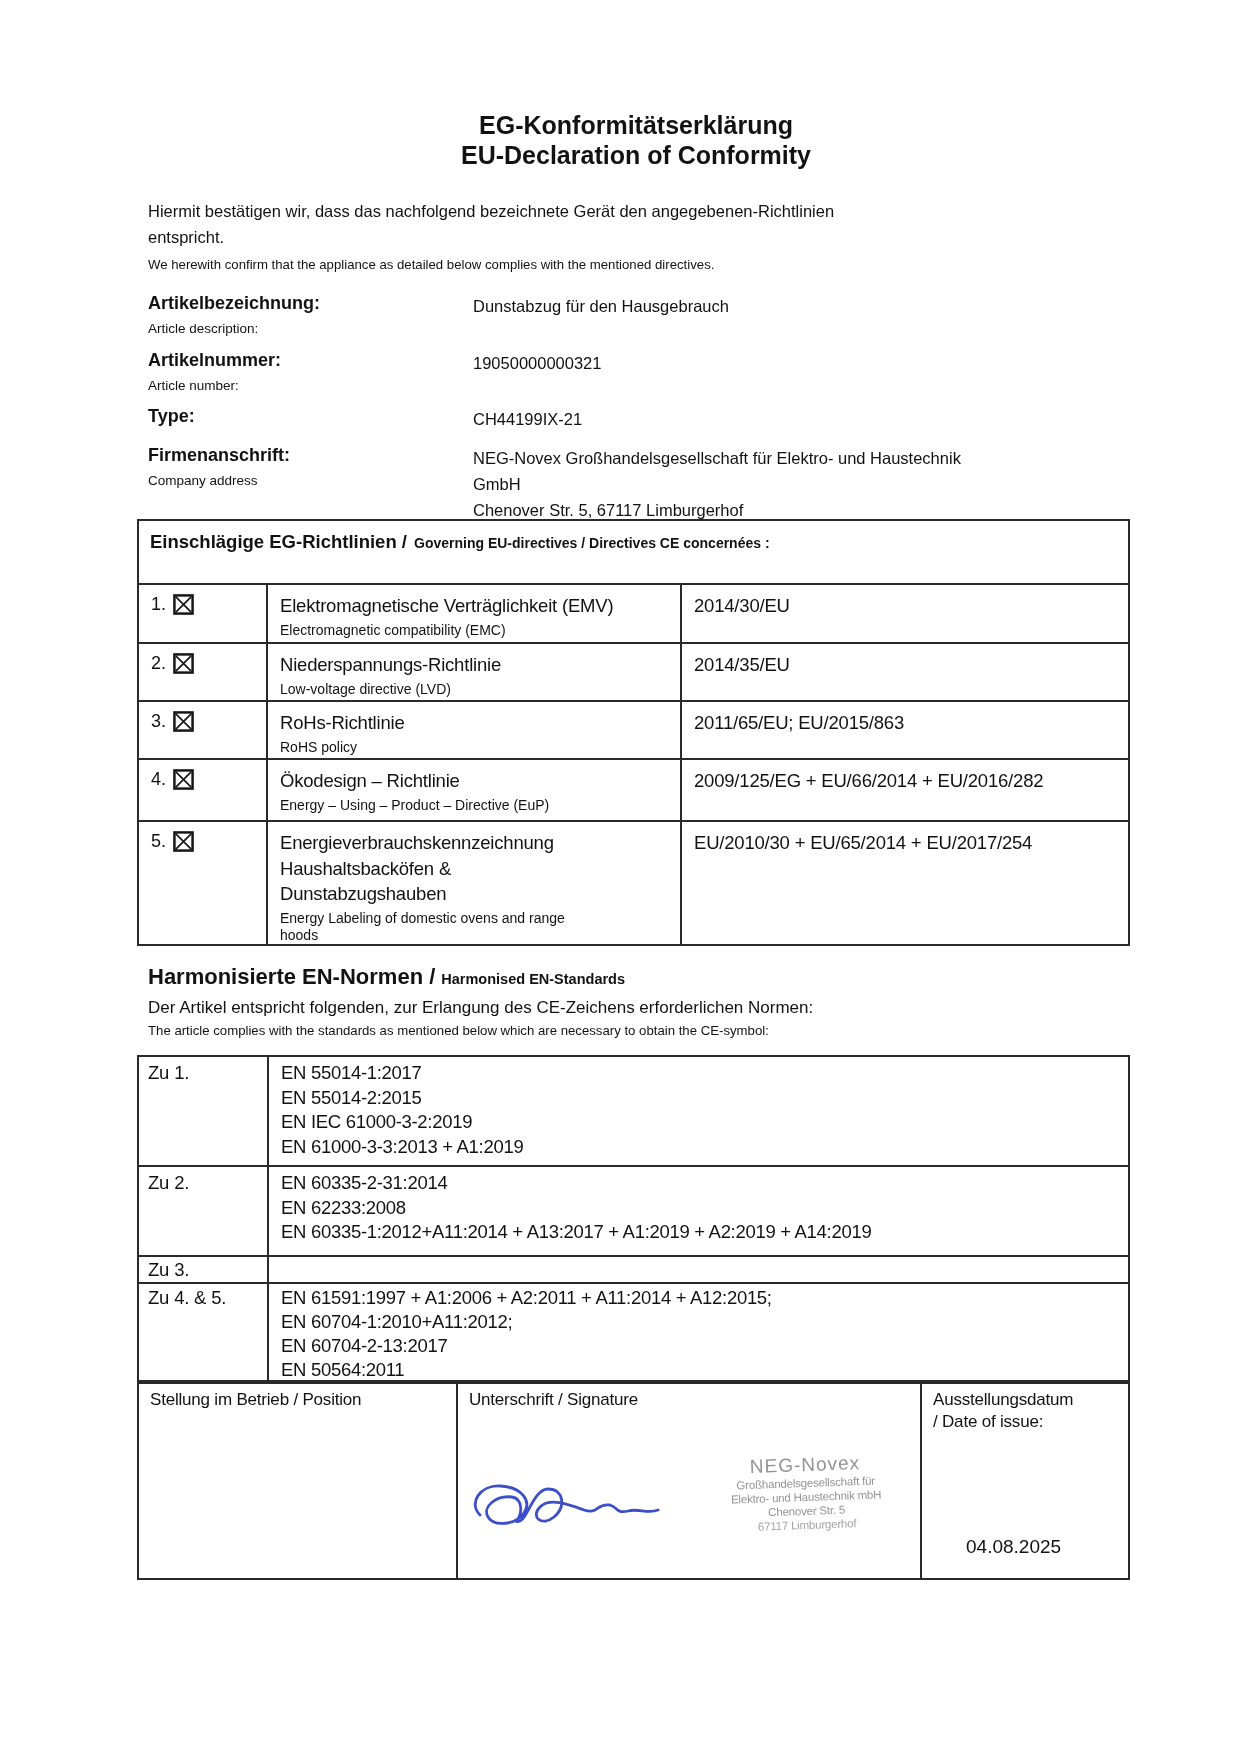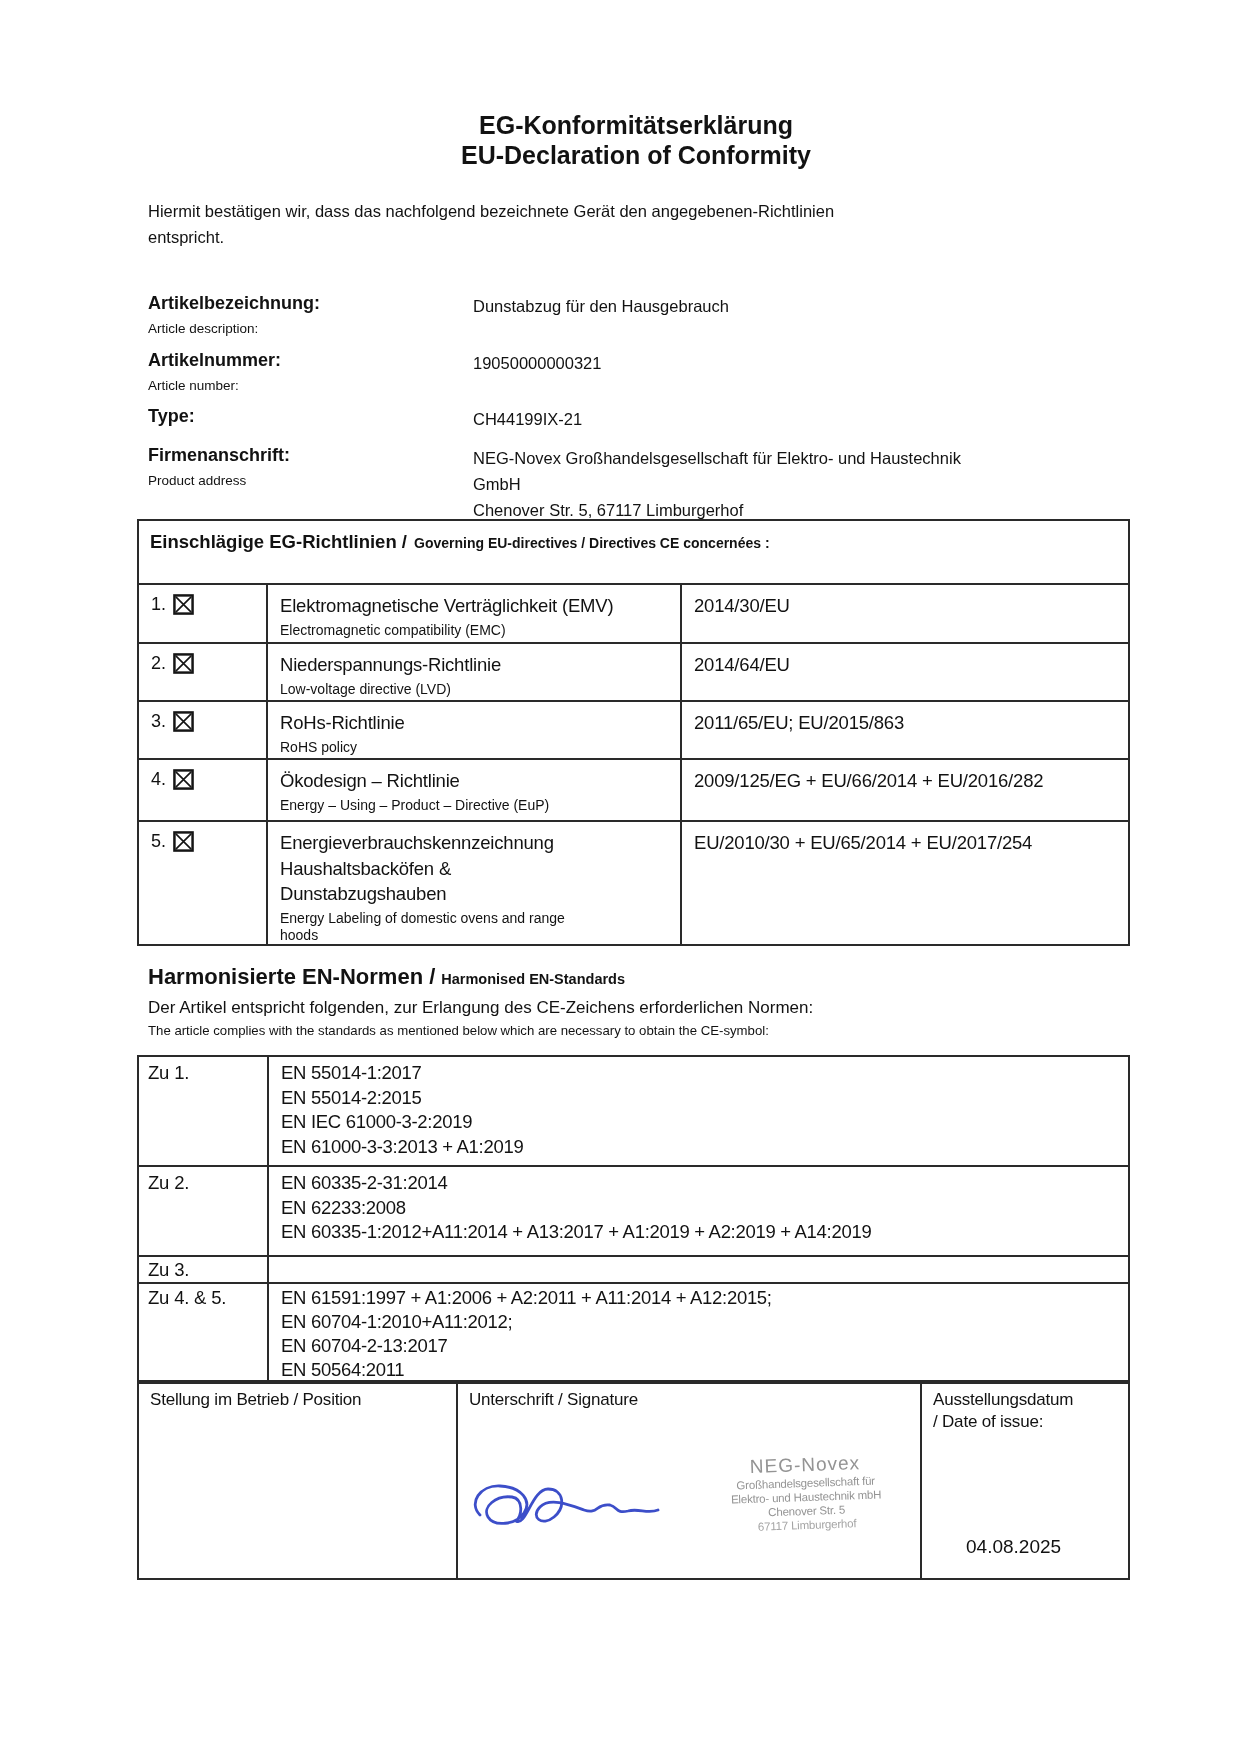--- a/index.html
+++ b/index.html
@@ -69,40 +69,41 @@
 <div class="page">
 
   <div class="abs title">
     <div>EG-Konformitätserklärung</div>
     <div>EU-Declaration of Conformity</div>
   </div>
 
   <div class="abs intro">
     <div class="intro-de">Hiermit bestätigen wir, dass das nachfolgend bezeichnete Gerät den angegebenen-Richtlinien
 entspricht.</div>
+    <div class="intro-en">We herewith confirm that the appliance as detailed below complies with the mentioned directives.</div>
   </div>
 
   <div class="abs field" style="top:293px">
     <div class="flabel">Artikelbezeichnung:</div>
     <div class="fsub">Article description:</div>
     <div class="fvalue">Dunstabzug für den Hausgebrauch</div>
   </div>
   <div class="abs field" style="top:350px">
     <div class="flabel">Artikelnummer:</div>
     <div class="fsub">Article number:</div>
     <div class="fvalue">19050000000321</div>
   </div>
   <div class="abs field" style="top:406px">
     <div class="flabel">Type:</div>
     <div class="fsub"></div>
     <div class="fvalue">CH44199IX-21</div>
   </div>
   <div class="abs field" style="top:445px">
     <div class="flabel">Firmenanschrift:</div>
-    <div class="fsub">Product address</div>
+    <div class="fsub">Company address</div>
     <div class="fvalue">NEG-Novex Großhandelsgesellschaft für Elektro- und Haustechnik
 GmbH
 Chenover Str. 5, 67117 Limburgerhof</div>
   </div>
 
   <table class="abs t1">
     <colgroup>
         <col style="width:129px">
         <col style="width:414px">
         <col style="width:448px">
@@ -129,21 +130,21 @@
     <tr style="height:58px">
       <td class="c1"><span>2.</span><svg class="cbx" viewBox="0 0 22 22">
               <rect x="1.5" y="1.5" width="19" height="19" fill="none" stroke="#151515" stroke-width="2.6"></rect>
               <path d="M3 3 L19 19 M19 3 L3 19" stroke="#151515" stroke-width="1.7" fill="none"></path>
             </svg></td>
       <td class="c2">
             <div class="main">Niederspannungs-Richtlinie</div>
             <div class="sub">Low-voltage directive (LVD)</div>
           </td>
       <td class="c3">
-            <div class="dirval">2014/64/EU</div>
+            <div class="dirval">2014/35/EU</div>
           </td>
     </tr>
     <tr style="height:58px">
       <td class="c1"><span>3.</span><svg class="cbx" viewBox="0 0 22 22">
               <rect x="1.5" y="1.5" width="19" height="19" fill="none" stroke="#151515" stroke-width="2.6"></rect>
               <path d="M3 3 L19 19 M19 3 L3 19" stroke="#151515" stroke-width="1.7" fill="none"></path>
             </svg></td>
       <td class="c2">
             <div class="main">RoHs-Richtlinie</div>
             <div class="sub">RoHS policy</div>

